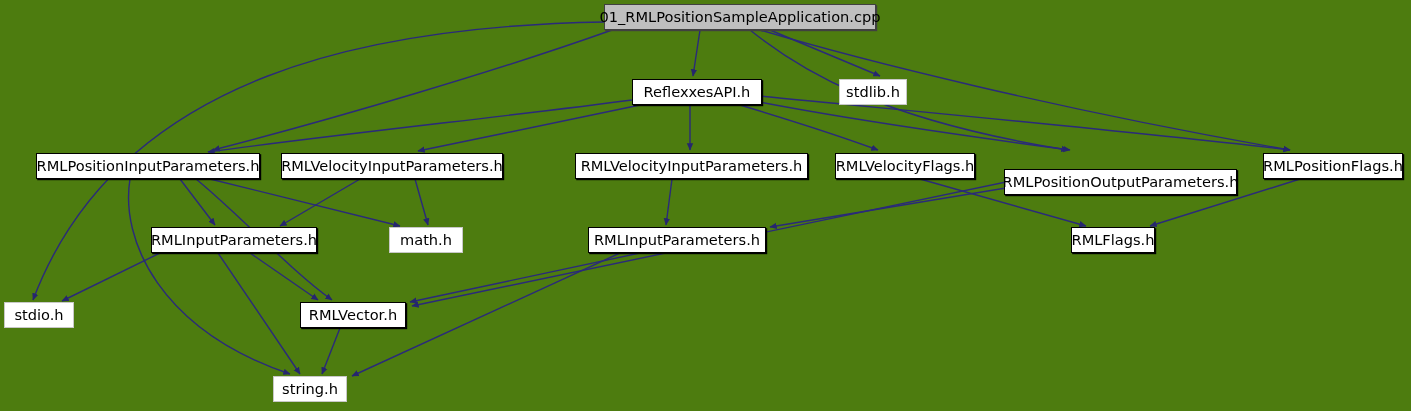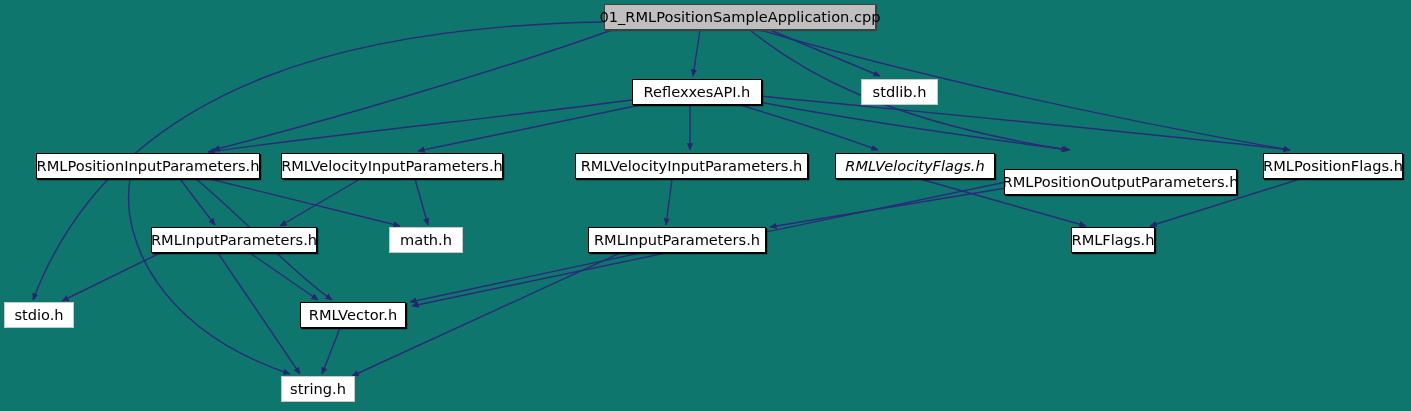--- a/index.html
+++ b/index.html
@@ -4,21 +4,21 @@
 <style>
   html, body {
     margin: 0;
     padding: 0;
     background: #ffffff;
   }
   #graph-root {
     position: relative;
     width: 1411px;
     height: 411px;
-    background: #0f766e;
+    background: #4d7c0f;
     font-family: "DejaVu Sans", "Liberation Sans", sans-serif;
     overflow: hidden;
   }
   #edge-layer {
     position: absolute;
     left: 0;
     top: 0;
     width: 1411px;
     height: 411px;
     pointer-events: none;
@@ -99,33 +99,33 @@
         <path d="M 340,328 L 322,374" fill="none" stroke="#2a2a7a" stroke-width="1.4" marker-end="url(#arrowhead)"></path>
       </g>
   </svg>
   <div id="node-group">
       <div class="node root" style="left: 604px; top: 4px; width: 272px; height: 26px;">
         <span class="node-label">01_RMLPositionSampleApplication.cpp</span>
       </div>
       <div class="node local" style="left: 632px; top: 79px; width: 130px; height: 26px;">
         <span class="node-label">ReflexxesAPI.h</span>
       </div>
-      <div class="node system" style="left: 861px; top: 79px; width: 77px; height: 26px;">
+      <div class="node system" style="left: 839px; top: 79px; width: 68px; height: 26px;">
         <span class="node-label">stdlib.h</span>
       </div>
       <div class="node local" style="left: 36px; top: 153px; width: 224px; height: 26px;">
         <span class="node-label">RMLPositionInputParameters.h</span>
       </div>
       <div class="node local" style="left: 281px; top: 153px; width: 222px; height: 26px;">
         <span class="node-label">RMLVelocityInputParameters.h</span>
       </div>
       <div class="node local" style="left: 575px; top: 153px; width: 233px; height: 26px;">
         <span class="node-label">RMLVelocityInputParameters.h</span>
       </div>
-      <div class="node local" style="left: 835px; top: 153px; width: 160px; height: 26px; font-style: italic;">
+      <div class="node local" style="left: 835px; top: 153px; width: 140px; height: 26px;">
         <span class="node-label">RMLVelocityFlags.h</span>
       </div>
       <div class="node local" style="left: 1004px; top: 153px; width: 233px; height: 26px; margin-top: 16px;">
         <span class="node-label">RMLPositionOutputParameters.h</span>
       </div>
       <div class="node local" style="left: 1263px; top: 153px; width: 140px; height: 26px;">
         <span class="node-label">RMLPositionFlags.h</span>
       </div>
       <div class="node local" style="left: 151px; top: 227px; width: 166px; height: 26px;">
         <span class="node-label">RMLInputParameters.h</span>
@@ -138,17 +138,17 @@
       </div>
       <div class="node local" style="left: 1071px; top: 227px; width: 84px; height: 26px;">
         <span class="node-label">RMLFlags.h</span>
       </div>
       <div class="node system" style="left: 4px; top: 302px; width: 70px; height: 26px;">
         <span class="node-label">stdio.h</span>
       </div>
       <div class="node local" style="left: 300px; top: 302px; width: 106px; height: 26px;">
         <span class="node-label">RMLVector.h</span>
       </div>
-      <div class="node system" style="left: 273px; top: 376px; width: 74px; height: 26px; margin-left: 8px;">
+      <div class="node system" style="left: 273px; top: 376px; width: 74px; height: 26px;">
         <span class="node-label">string.h</span>
       </div>
     </div>
 </div>
 
 </body></html>

